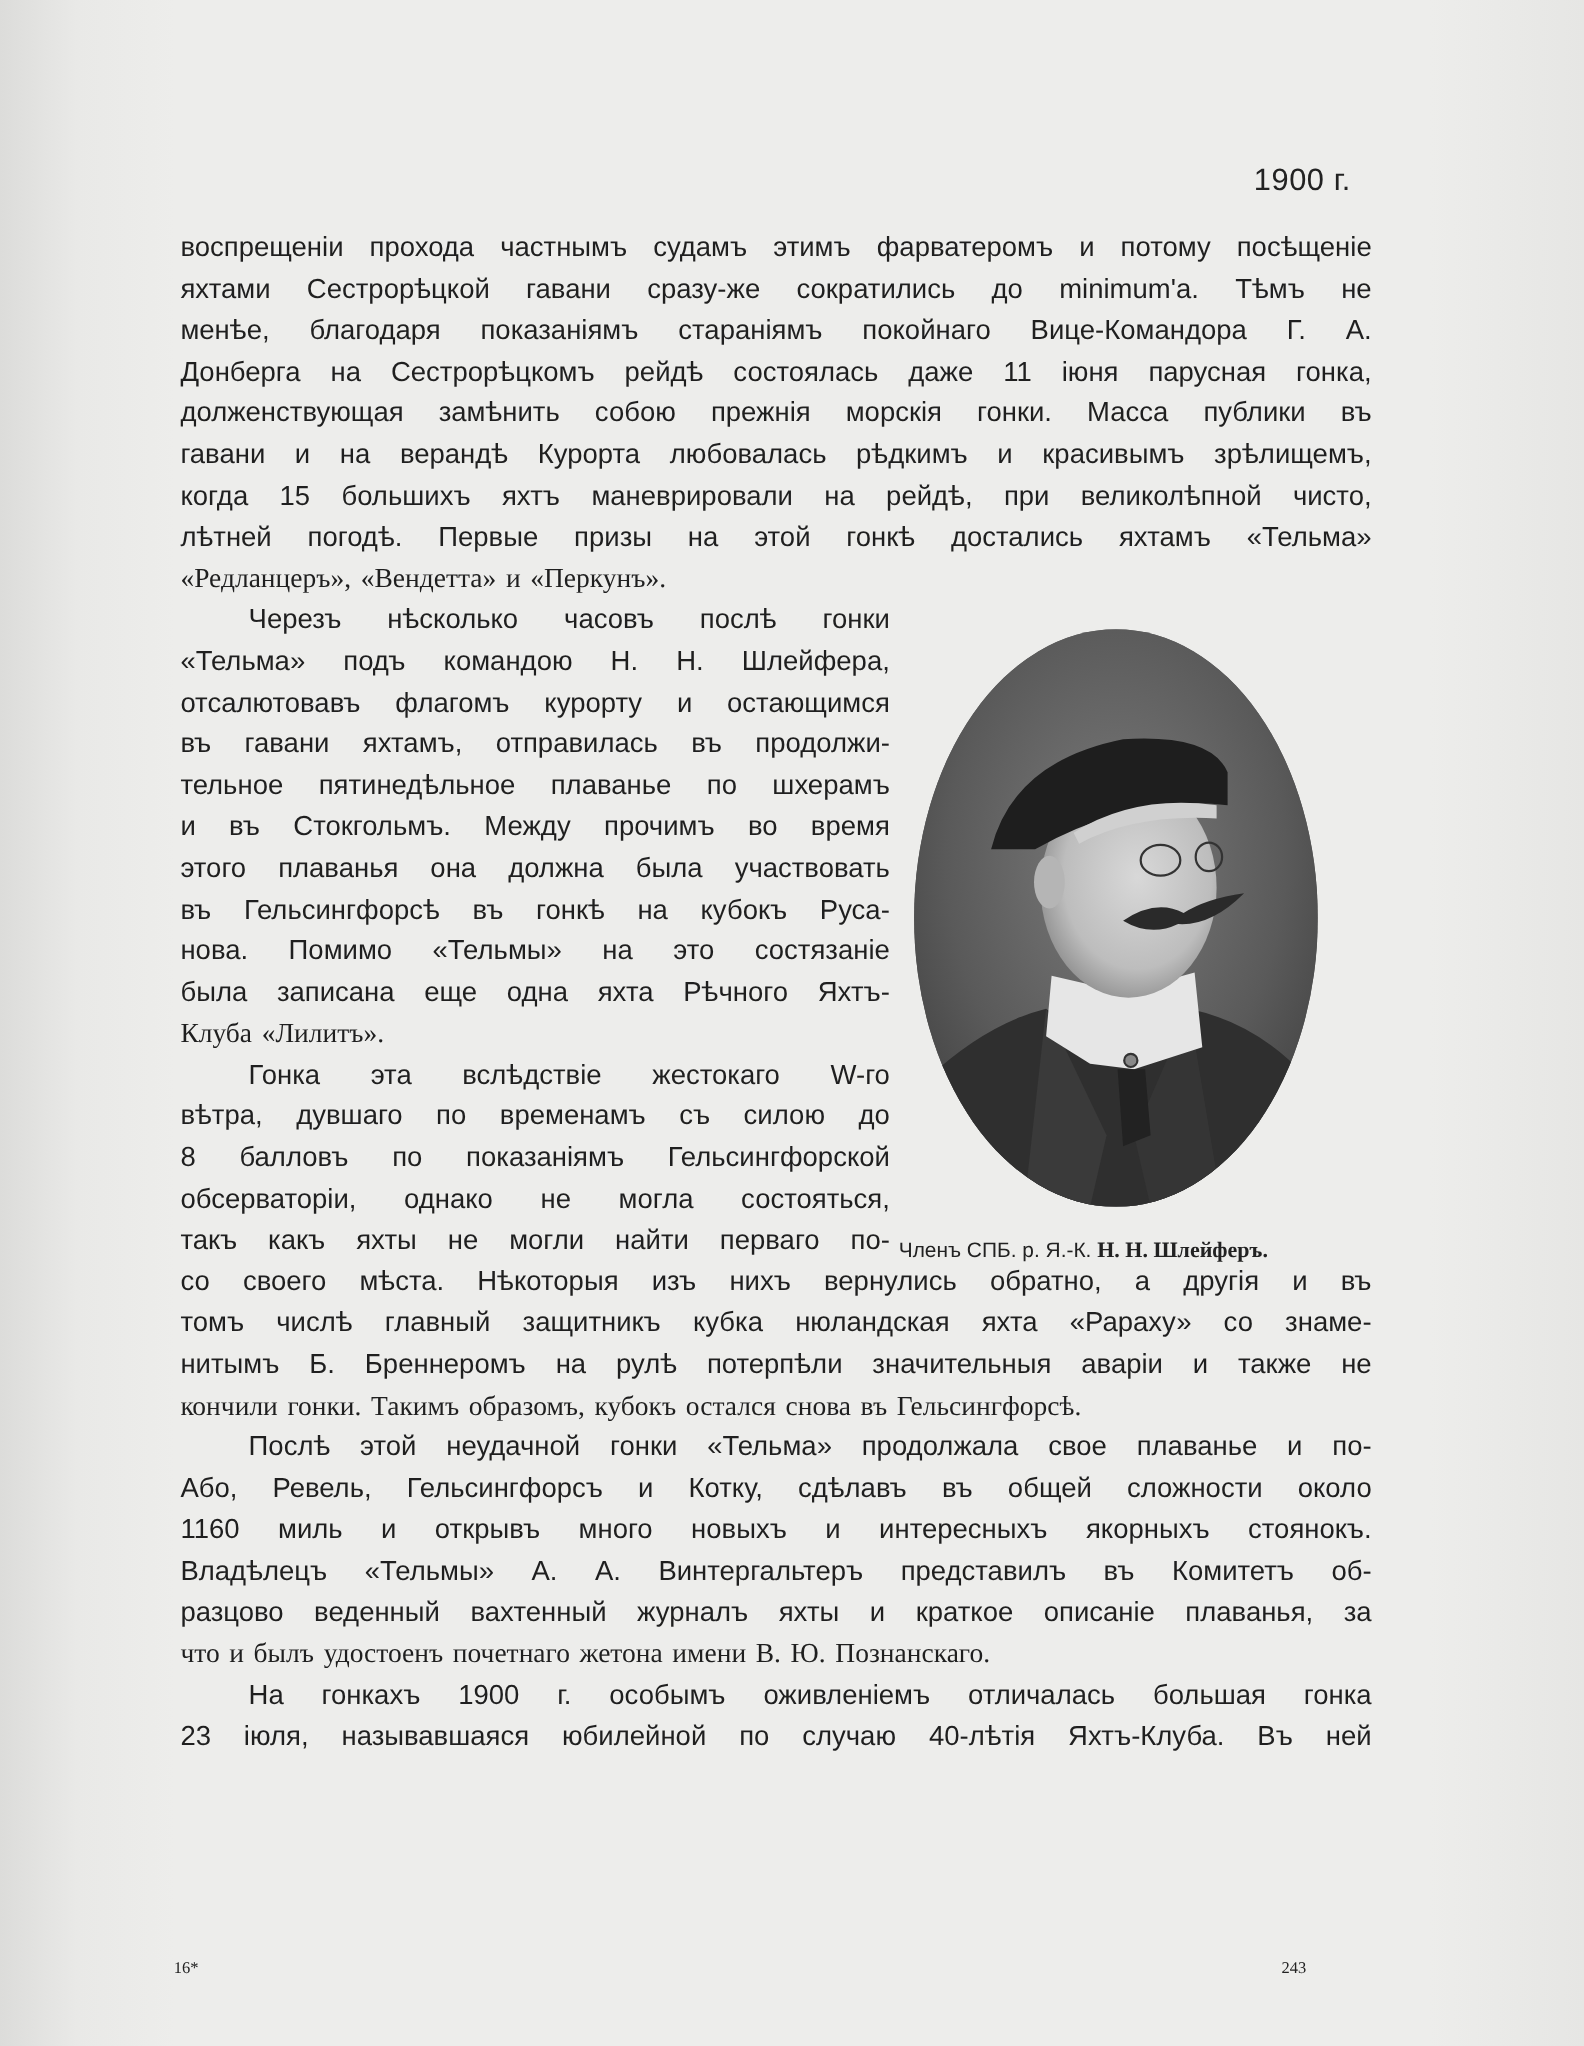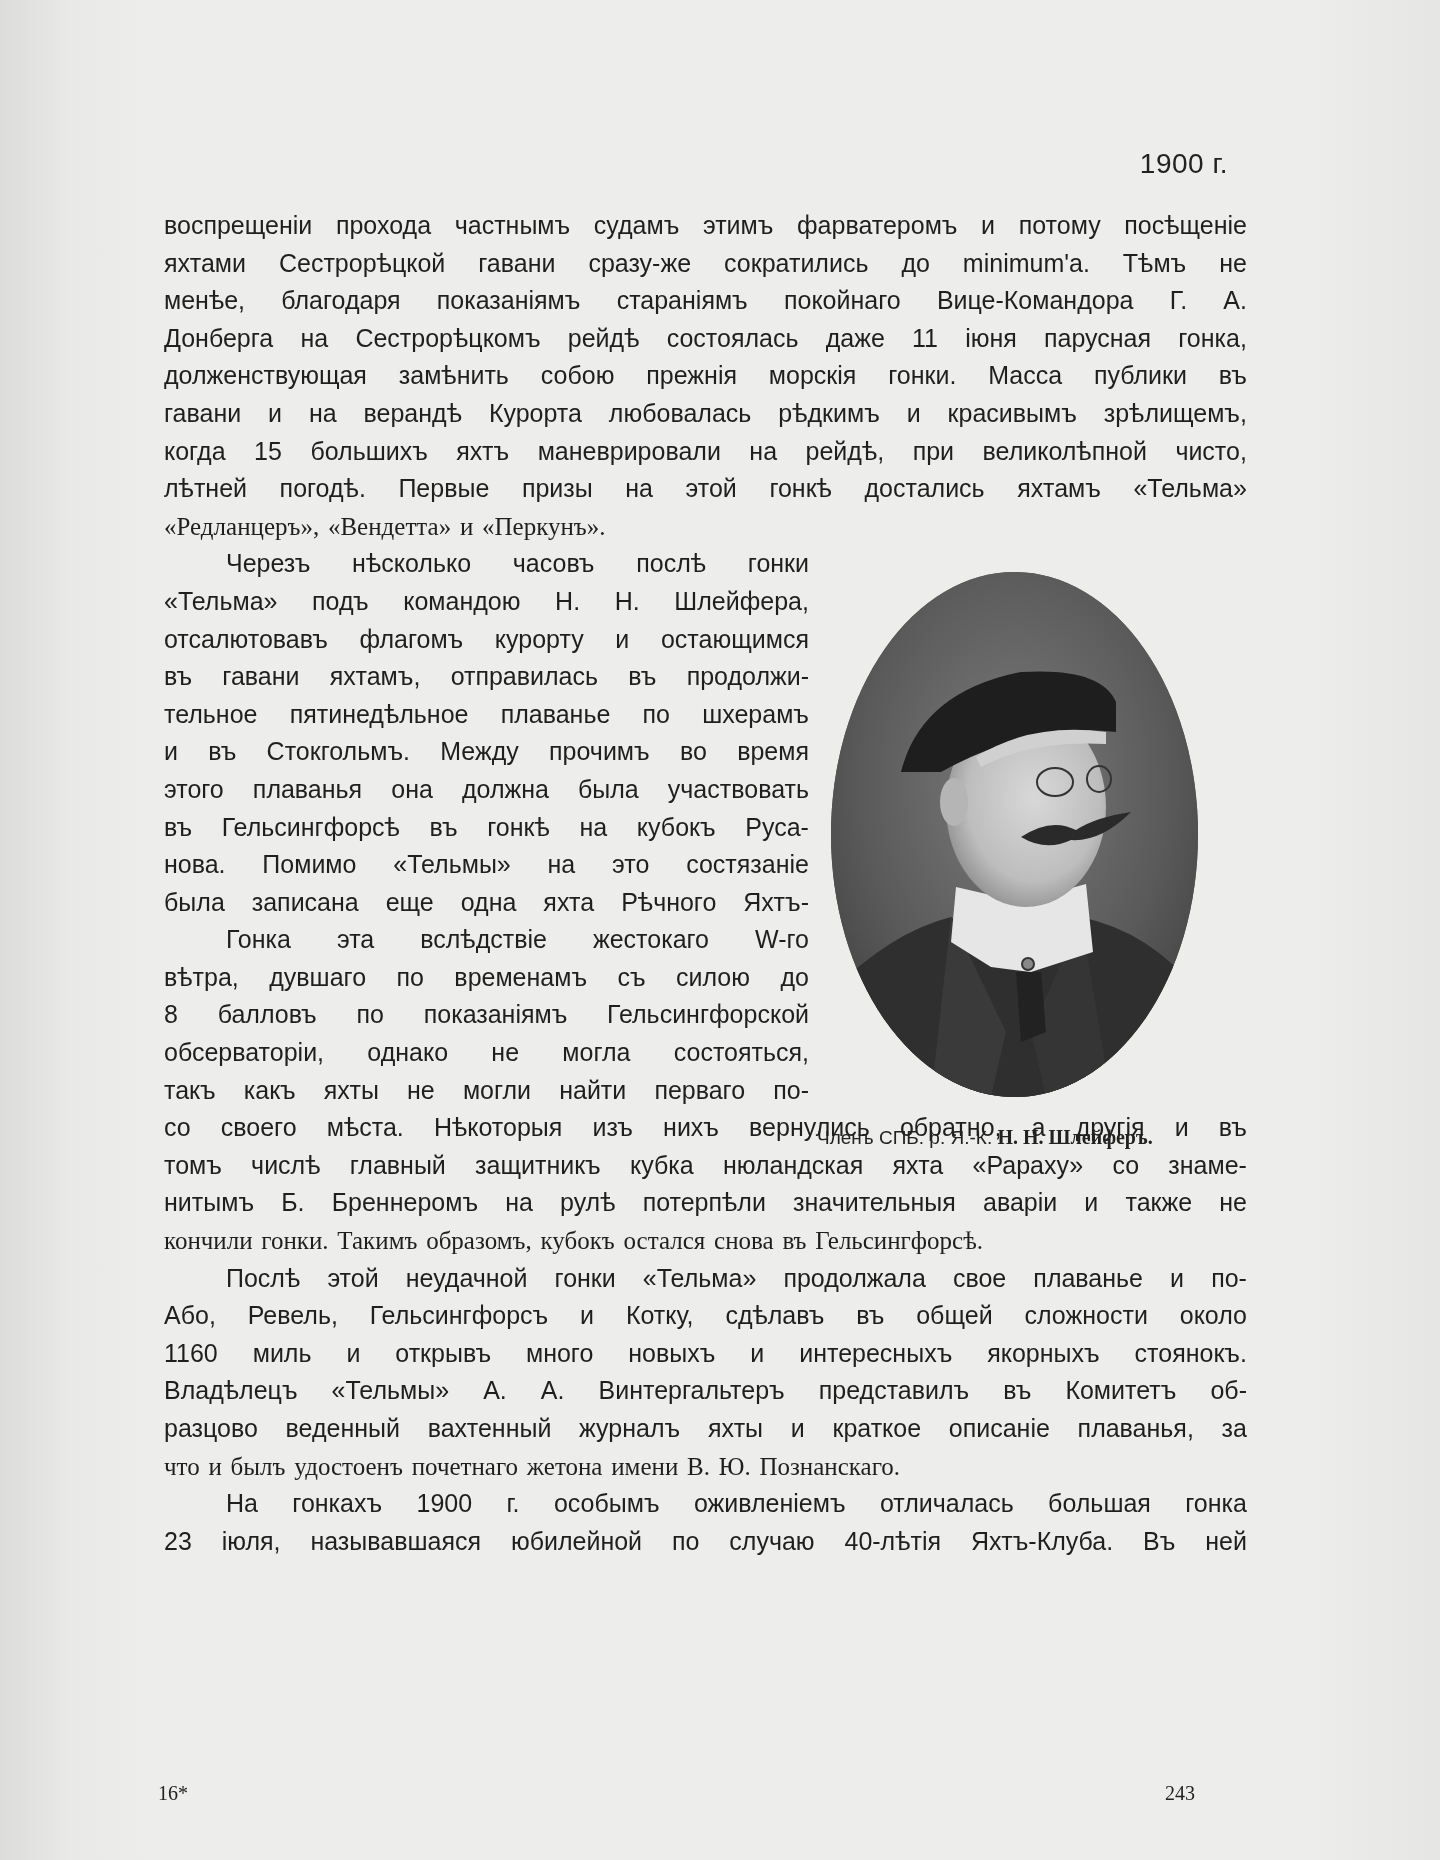--- a/index.html
+++ b/index.html
@@ -43,21 +43,21 @@
     }
     .caption {
       position: absolute; top: 1126px; left: 817px; width: 420px;
       font-family: "Liberation Sans", "DejaVu Sans", sans-serif;
       font-size: 19px; color: #222; white-space: nowrap;
     }
     .caption .name { font-family: "Liberation Serif", "DejaVu Serif", serif; font-weight: bold; font-size: 20px; text-align: right; }
     .footer-left, .footer-right {
       position: absolute; top: 1782px;
       font-family: "Liberation Serif", "DejaVu Serif", serif;
-      font-size: 20px; color: #222;
+      font-size: 15px; color: #222;
     }
     .footer-left { left: 158px; }
     .footer-right { left: 1165px; }
   </style>
 </head>
 <body>
 
 <div class="page">
 
   <div class="running-head">1900 г.</div>
@@ -237,20 +237,24 @@
           <span>состязанiе</span>
         </div>
       <div class="l">
           <span>была</span>
           <span>записана</span>
           <span>еще</span>
           <span>одна</span>
           <span>яхта</span>
           <span>Рѣчного</span>
           <span>Яхтъ-</span>
+        </div>
+      <div class="l last">
+          <span>Клуба</span>
+          <span>«Лилитъ».</span>
         </div>
     </div>
 
     <div class="lines narrow">
       <div class="l indent">
           <span>Гонка</span>
           <span>эта</span>
           <span>вслѣдствiе</span>
           <span>жестокаго</span>
           <span>W-го</span>

